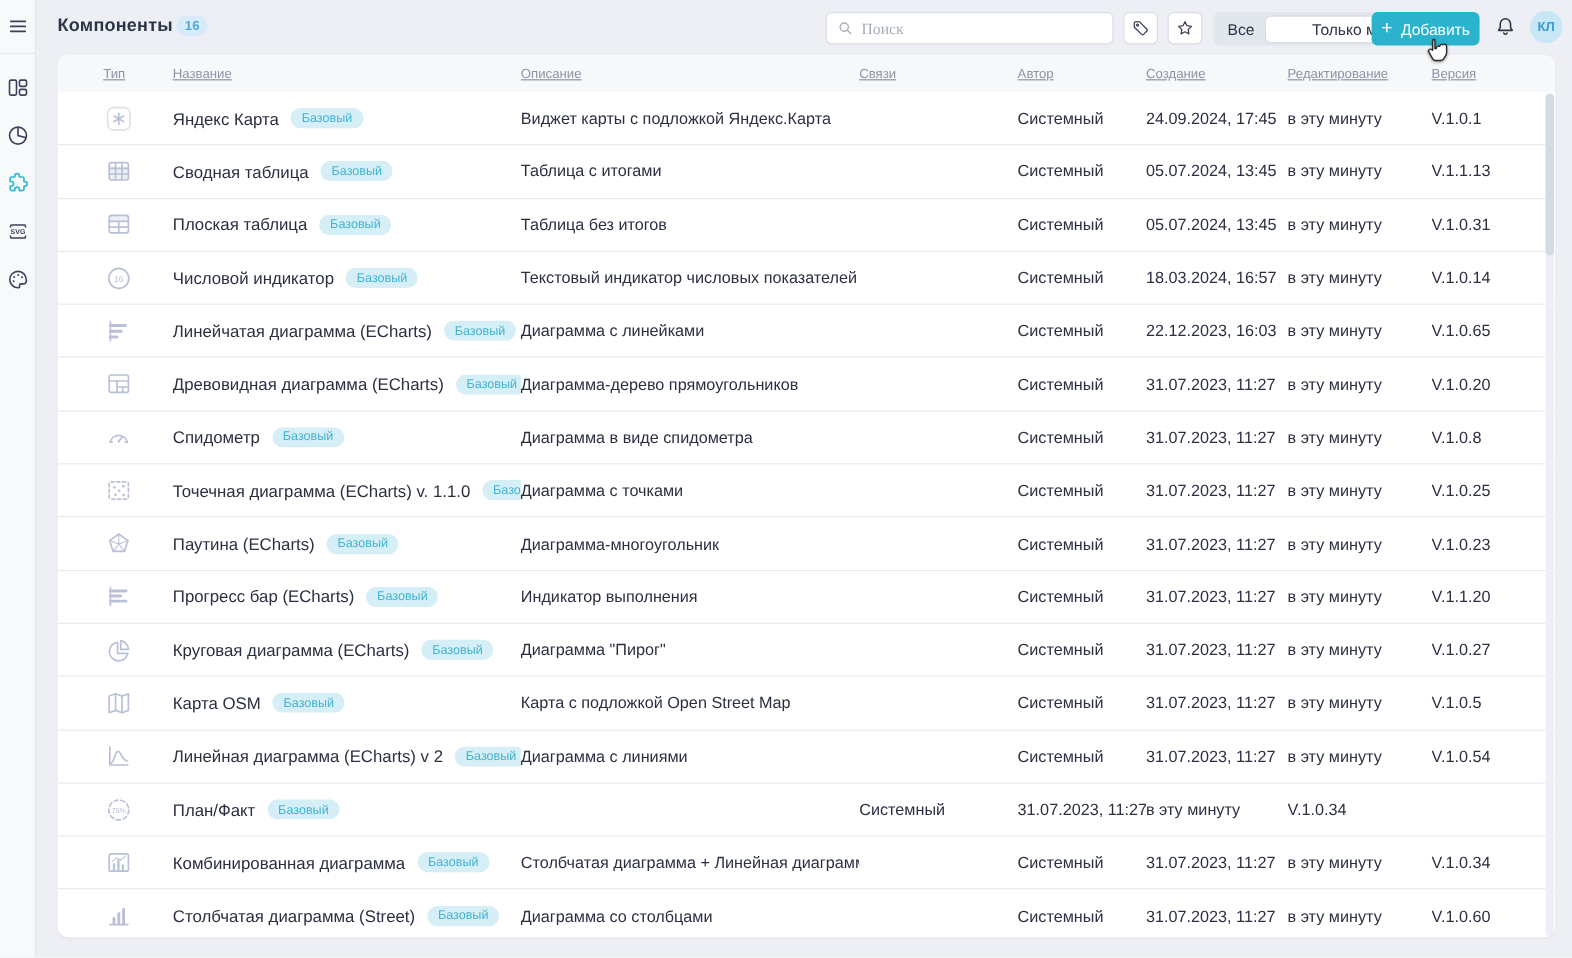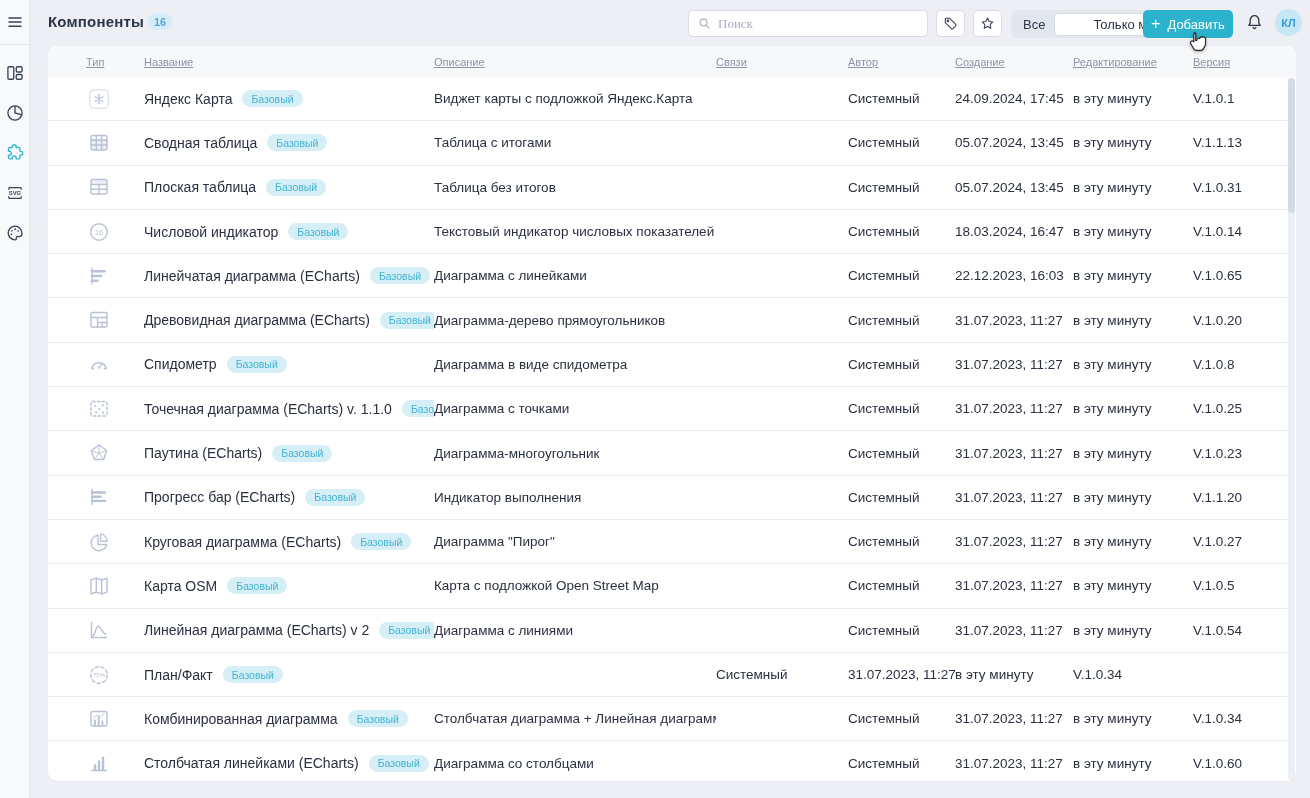--- a/index.html
+++ b/index.html
@@ -239,21 +239,21 @@
             </svg>
           </span>
         </div>
         <div class="cell c-name">
           <span>Числовой индикатор</span>
           <span class="badge">Базовый</span>
         </div>
         <div class="cell">Текстовый индикатор числовых показателей</div>
         <div class="cell"></div>
         <div class="cell">Системный</div>
-        <div class="cell">18.03.2024, 16:47</div>
+        <div class="cell">18.03.2024, 16:57</div>
         <div class="cell">в эту минуту</div>
         <div class="cell">V.1.0.14</div>
       </div>
       <div class="grid-row trow">
         <div class="cell c-type">
           <span class="ticon">
             <svg viewBox="0 0 24 24" width="24" height="24" fill="none" stroke-width="1.4" stroke-linecap="round" stroke-linejoin="round">
               <path d="M5 4v16"></path>
               <path d="M5 7.2h12.5M5 12h9M5 16.8h5.5" stroke-width="2.6"></path>
             </svg>
@@ -481,21 +481,21 @@
       <div class="grid-row trow">
         <div class="cell c-type">
           <span class="ticon">
             <svg viewBox="0 0 24 24" width="24" height="24" fill="none" stroke-width="1.4" stroke-linecap="round" stroke-linejoin="round">
               <path d="M4.5 19.5h15"></path>
               <path d="M8 19v-4.6M12 19v-8.5M16 19V6.8" stroke-width="2.4"></path>
             </svg>
           </span>
         </div>
         <div class="cell c-name">
-          <span>Столбчатая линейками (ECharts)</span>
+          <span>Столбчатая диаграмма (Street)</span>
           <span class="badge">Базовый</span>
         </div>
         <div class="cell">Диаграмма со столбцами</div>
         <div class="cell"></div>
         <div class="cell">Системный</div>
         <div class="cell">31.07.2023, 11:27</div>
         <div class="cell">в эту минуту</div>
         <div class="cell">V.1.0.60</div>
       </div>
     </div>

